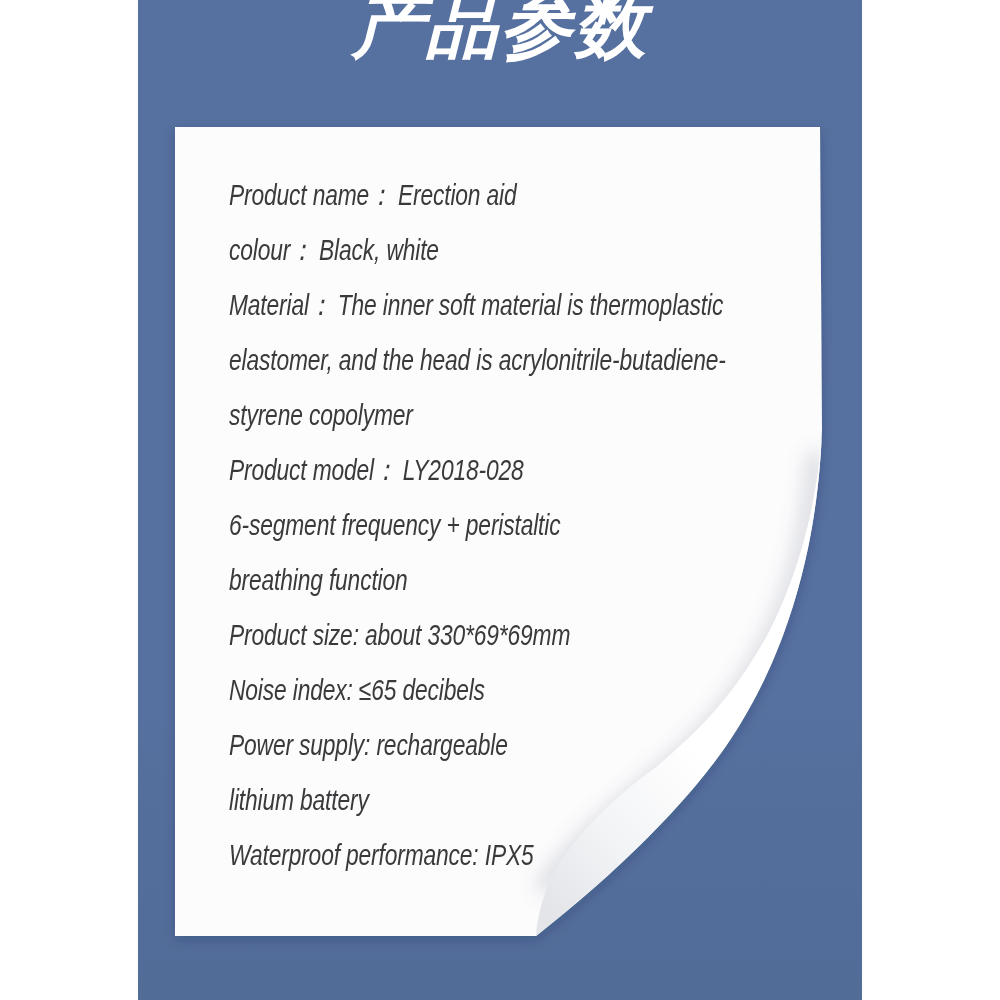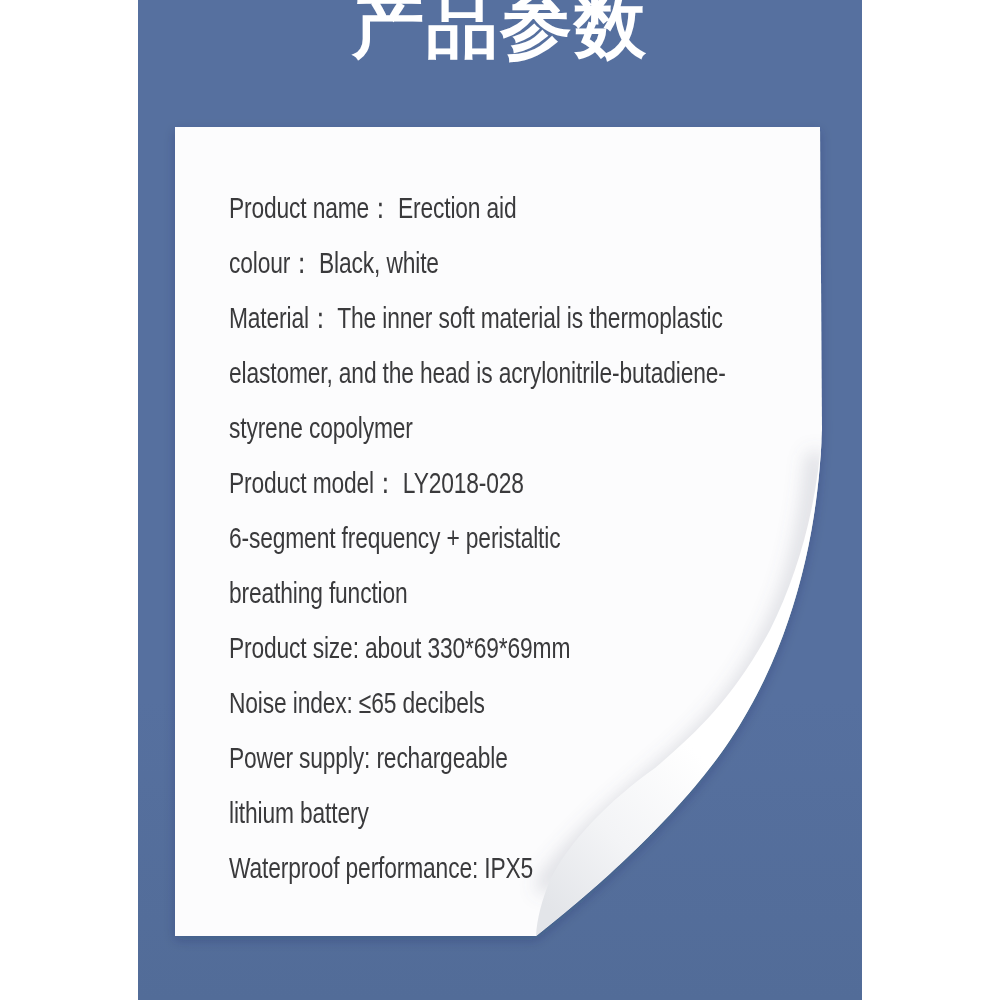--- a/index.html
+++ b/index.html
@@ -9,21 +9,21 @@
     --ink:#3a3a3c;
     --title:#ffffff;
   }
   *{margin:0;padding:0;box-sizing:border-box;}
   html,body{width:1000px;height:1000px;overflow:hidden;}
   body{
     background:var(--background);
     font-family:"Liberation Sans","DejaVu Sans",sans-serif;
     position:relative;
   }
-  .stage{position:absolute;inset:0;}
+  .stage{position:absolute;inset:0;font-style:italic;}
   .blue-panel{
     position:absolute;
     left:138px;top:0;width:724px;height:1000px;
     background:linear-gradient(180deg,var(--panel) 0%,var(--panel) 70%,#526c98 100%);
     overflow:hidden;
   }
   .page-title{
     position:absolute;
     left:0;right:0;top:-12px;
     text-align:center;
@@ -34,21 +34,21 @@
     color:var(--title);
     white-space:nowrap;
   }
   .paper-svg{
     position:absolute;
     left:0;top:0;width:1000px;height:1000px;
     display:block;
   }
   .spec-text{
     position:absolute;
-    left:229px;top:180px;
+    left:229px;top:167px;
     width:620px;
   }
   .spec-line{
     height:55px;
     line-height:55px;
     font-size:30px;
     color:var(--ink);
     white-space:nowrap;
     transform:scaleX(0.76);
     transform-origin:left center;

